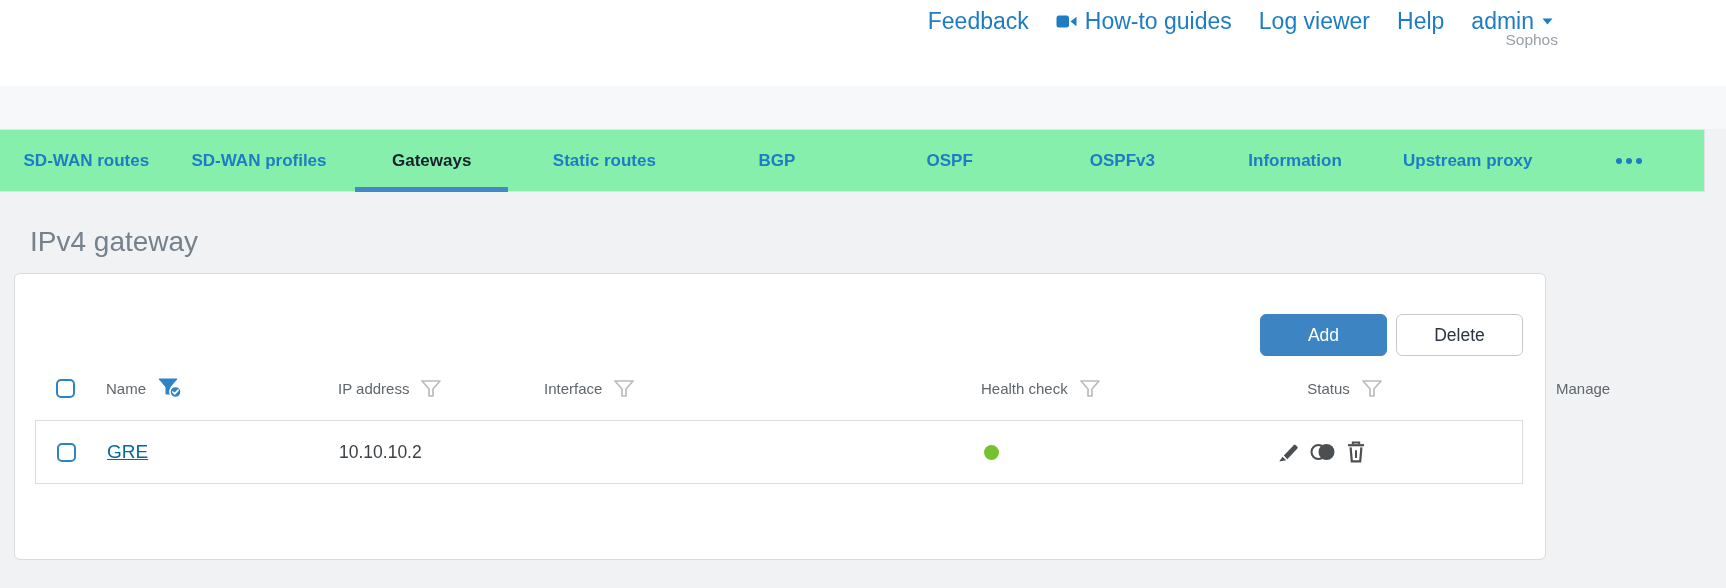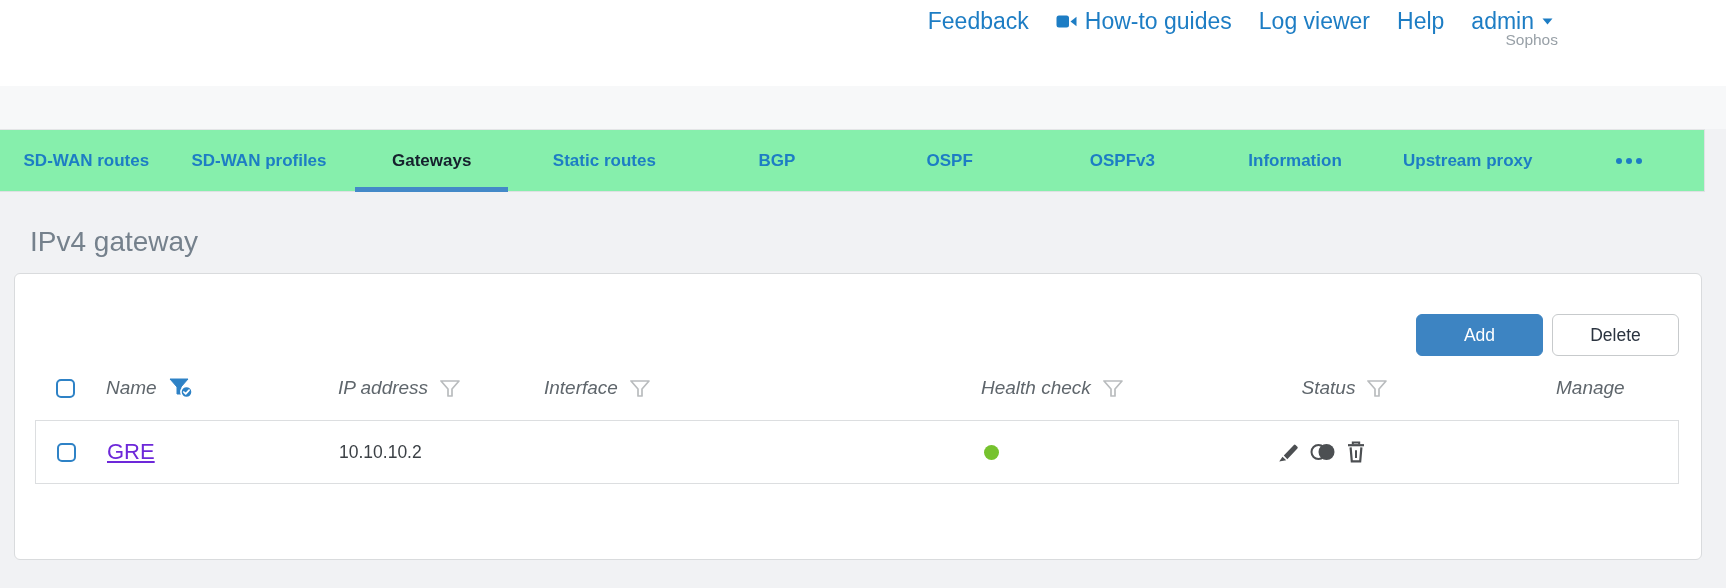--- a/index.html
+++ b/index.html
@@ -53,57 +53,57 @@
   .tab-more { flex:0 0 150px; display:flex; align-items:center; justify-content:center; gap:4px; cursor:pointer; }
   .tab-more .dot { width:6px; height:6px; border-radius:50%; background:#1d7dc4; }
 
   
   .content { padding-left:14px; }
   .section-heading {
     margin:34px 0 15px 16px;
     font-size:28px; font-weight:400; color:#75818c;
   }
   .card {
-    width:1688px; height:287px; background:#ffffff;
+    width:1532px; height:287px; background:#ffffff;
     border:1px solid #d9dbdd; border-radius:6px;
     padding:40px 22px 0 20px;
   }
   .btn-row { display:flex; justify-content:flex-end; gap:9px; }
   .btn {
     height:42px; min-width:127px; padding:0 28px;
     font-family:"Liberation Sans", sans-serif;
     font-size:17.5px; border-radius:6px; cursor:pointer;
   }
   .btn-add { background:#3d84c2; border:1px solid #3d84c2; color:#ffffff; }
   .btn-delete { background:#ffffff; border:1px solid #c7cacc; color:#2b3440; }
 
   
   .thead, .trow {
     display:grid;
     grid-template-columns:56px 240px 210px 435px 225px 280px auto;
     align-items:center;
   }
-  .thead { height:64px; color:#5f666c; font-size:19px;font-style:italic; }
+  .thead { height:64px; color:#5f666c; font-size:15px; }
   .th { display:flex; align-items:center; gap:12px; }
   .c-check  { padding-left:21px; }
   .c-name   { padding-left:15px; }
   .c-ip     { padding-left:7px; }
   .c-iface  { padding-left:3px; }
   .c-health { padding-left:5px; }
   .c-status { padding-left:7px;justify-content:center; }
   .c-manage { padding-left:75px; }
 
   .tbody { border:1px solid #dcdee0; background:#fff; }
   .trow { height:62px; font-size:17.5px; color:#3c4146; }
 
   .checkbox {
     width:19px; height:19px; border:2px solid #2e82c6;
     border-radius:5px; background:#fff; cursor:pointer;
   }
-  .name-link { color:#6d28d9; font-size:22px; text-decoration:underline; cursor:pointer; }
+  .name-link { color:#0369a1; font-size:19px; text-decoration:underline; cursor:pointer; }
   .status-dot { width:15px; height:15px; border-radius:50%; background:#76c22e; }
   .manage-cell { display:flex; align-items:center; gap:10px; }
   .icon-btn { display:inline-flex; cursor:pointer; }
   svg { display:block; }
 </style>
 </head>
 <body>
 
 <header class="topbar">
 

